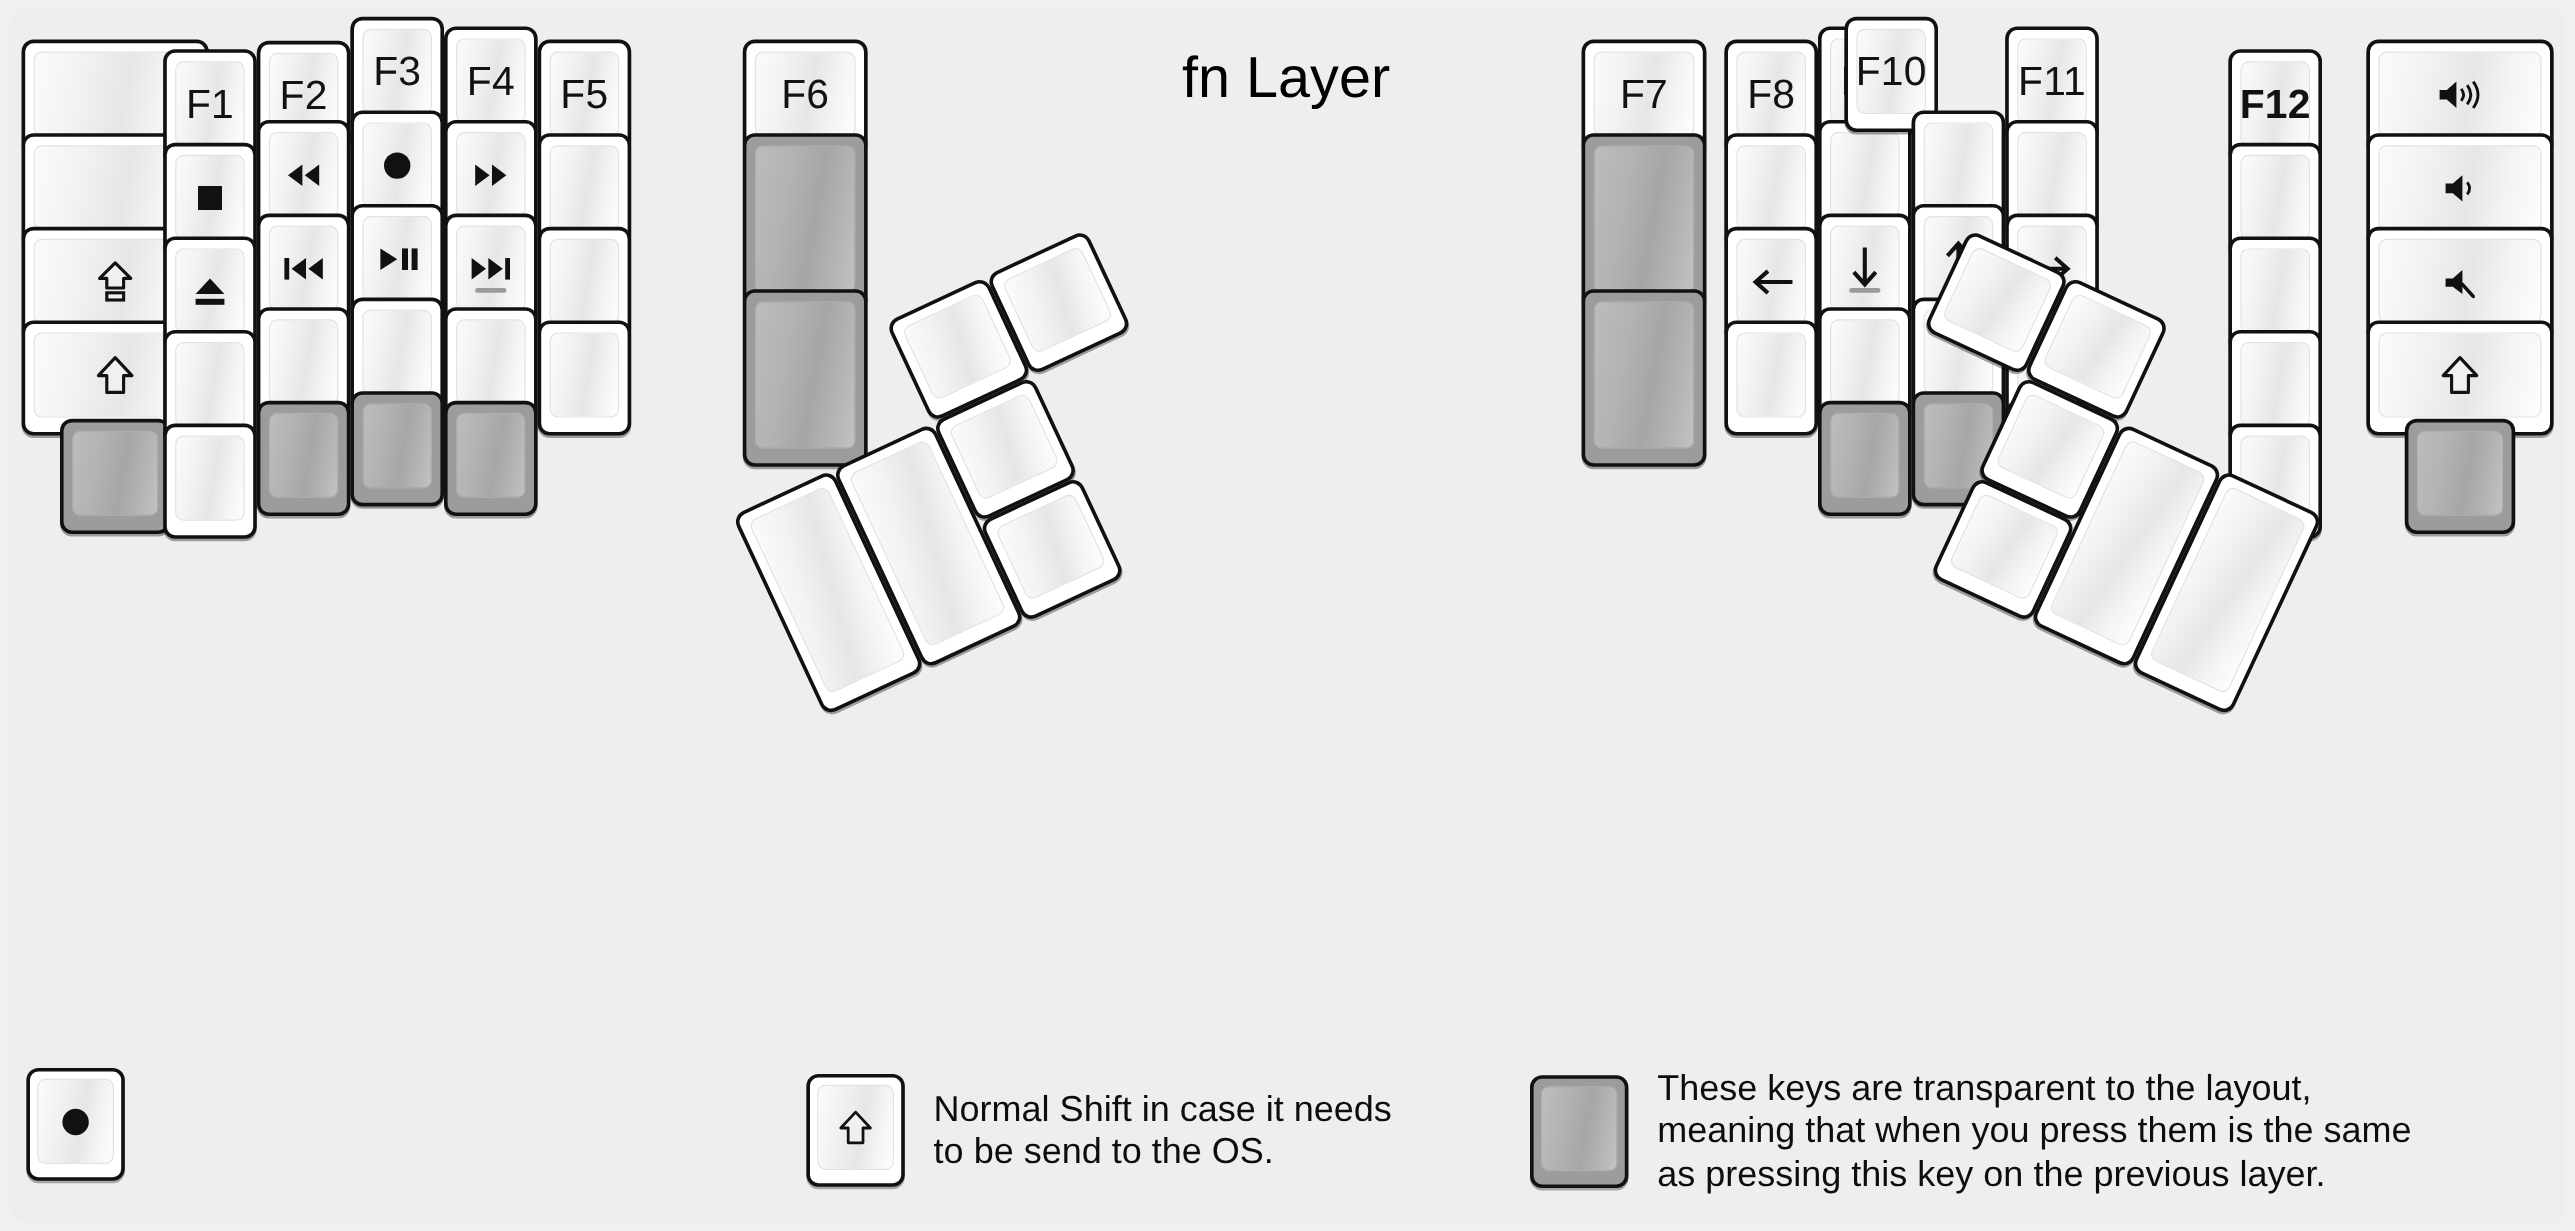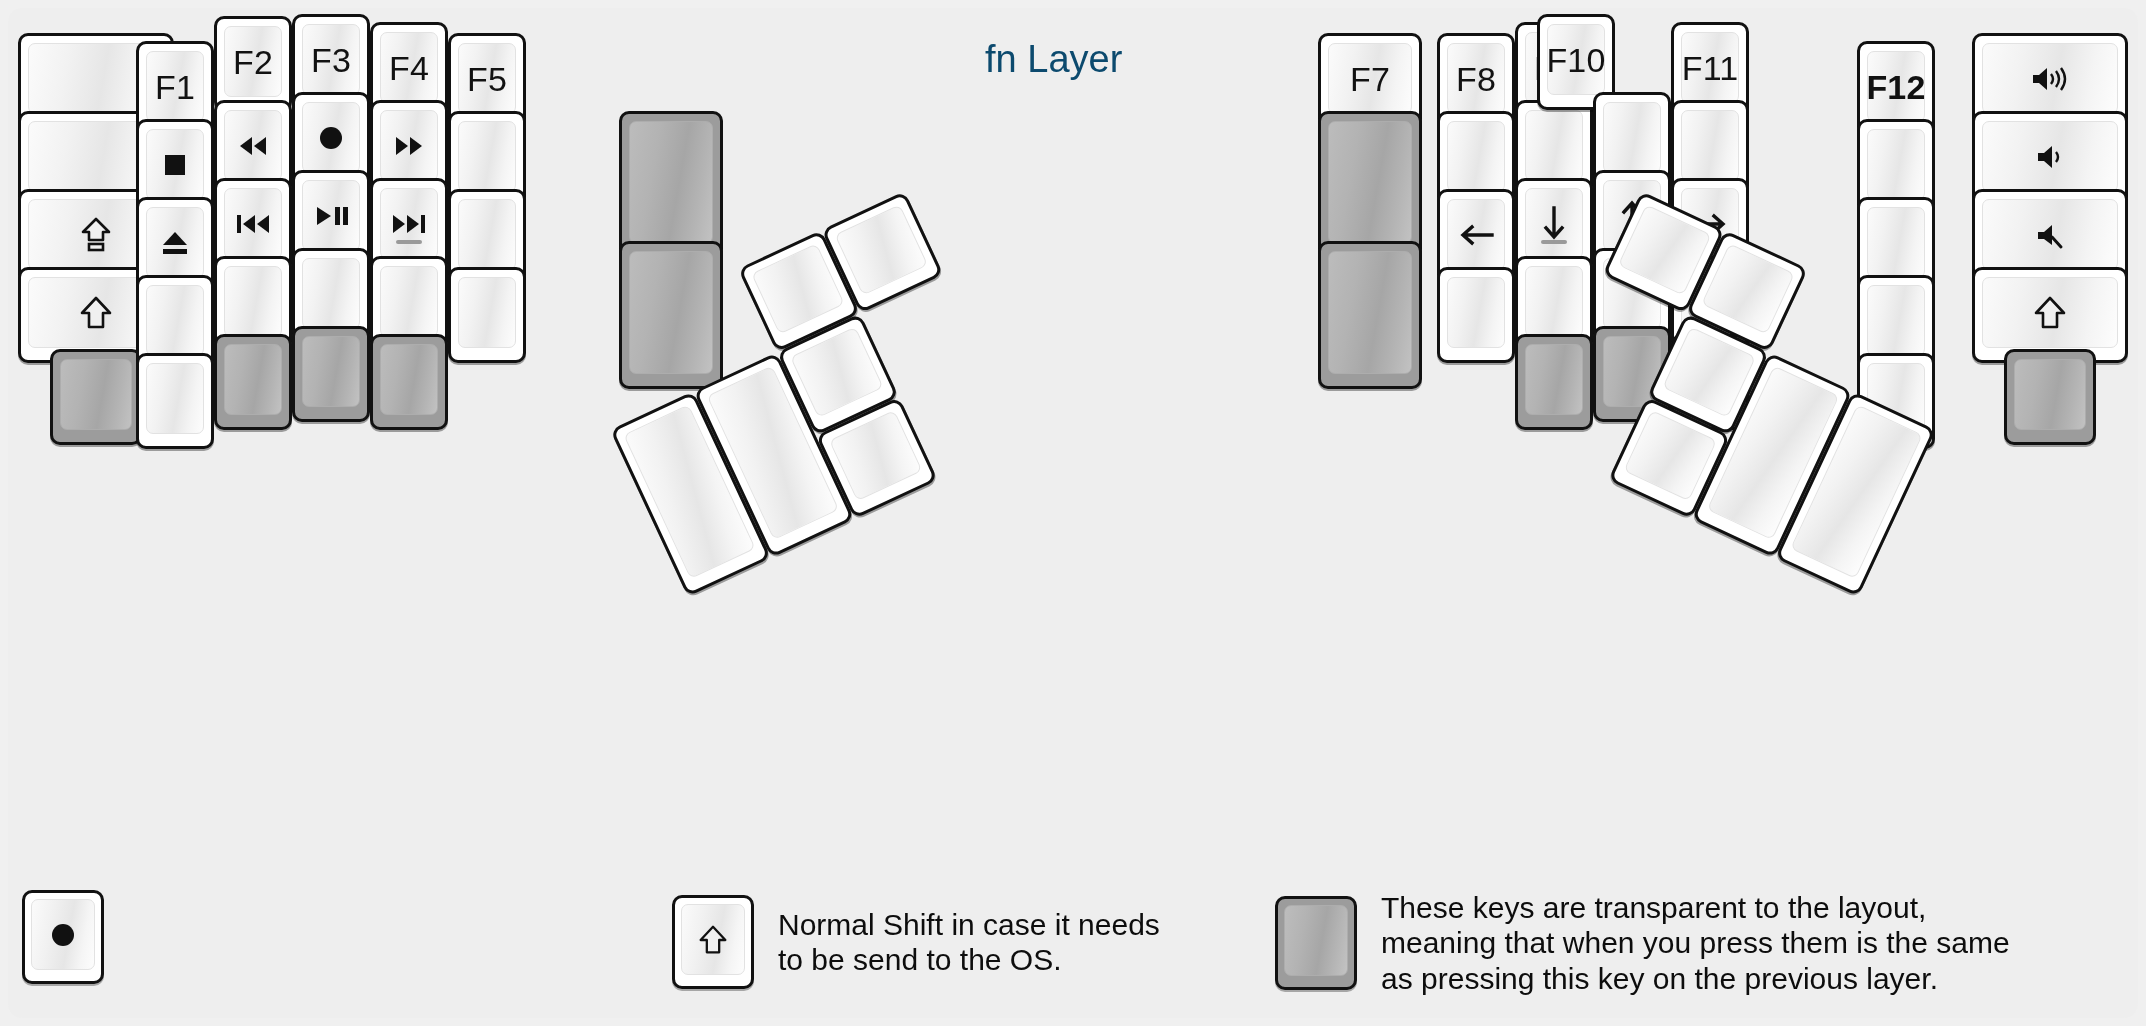--- a/index.html
+++ b/index.html
@@ -44,21 +44,21 @@
     letter-spacing:.2px;user-select:none;
   }
   .glyph{ display:block; }
   .homing{
     position:absolute;left:50%;transform:translateX(-50%);
     bottom:14px;width:26px;height:4px;background:#9a9a9a;border-radius:2px;
   }
 
   
   .title{
-    position:absolute;font-size:38px;color:#0c4a6e;
+    position:absolute;font-size:48px;color:#000000;
     white-space:nowrap;user-select:none;
   }
 
   
   .legend-item{position:absolute;display:flex;align-items:center;}
   .legend-key{
     position:relative;width:82px;height:94px;flex:0 0 auto;
     box-sizing:border-box;border:3px solid #111;border-radius:10px;background:#fff;
     box-shadow:0 2px 0 rgba(0,0,0,.3);
   }
@@ -130,21 +130,21 @@
       </svg>
     </div>
   </div>
   <div class="key" style="left:136px;top:275px;width:78px;height:96px;">
       <div class="inner"></div>
     </div>
   <div class="key" style="left:136px;top:353px;width:78px;height:96px;">
       <div class="inner"></div>
     </div>
 
-  <div class="key" style="left:214px;top:16px;width:78px;height:96px;">
+  <div class="key" style="left:214px;top:34px;width:78px;height:96px;">
     <div class="inner">
         <span class="lbl">F2</span>
       </div>
   </div>
   <div class="key" style="left:214px;top:100px;width:78px;height:96px;">
     <div class="inner">
       <svg class="glyph" width="34" height="24" viewBox="0 0 34 24">
         <path d="M16 3 L16 21 L4 12 Z" fill="#111"></path>
           <path d="M30 3 L30 21 L18 12 Z" fill="#111"></path>
       </svg>
@@ -232,20 +232,25 @@
   <div class="key" style="left:448px;top:111px;width:78px;height:96px;">
       <div class="inner"></div>
     </div>
   <div class="key" style="left:448px;top:189px;width:78px;height:96px;">
       <div class="inner"></div>
     </div>
   <div class="key" style="left:448px;top:267px;width:78px;height:96px;">
       <div class="inner"></div>
     </div>
 
+  <div class="key" style="left:619px;top:33px;width:104px;height:96px;">
+    <div class="inner">
+        <span class="lbl">F6</span>
+      </div>
+  </div>
   <div class="key trans" style="left:619px;top:111px;width:104px;height:148px;">
       <div class="inner"></div>
     </div>
   <div class="key trans" style="left:619px;top:241px;width:104px;height:148px;">
       <div class="inner"></div>
     </div>
 
   <div style="position:absolute;left:610px;top:430px;width:400px;height:330px;transform:rotate(-25deg);transform-origin:0 0;">
     <div class="key" style="left:0px;top:0px;width:92px;height:184px;">
         <div class="inner"></div>

